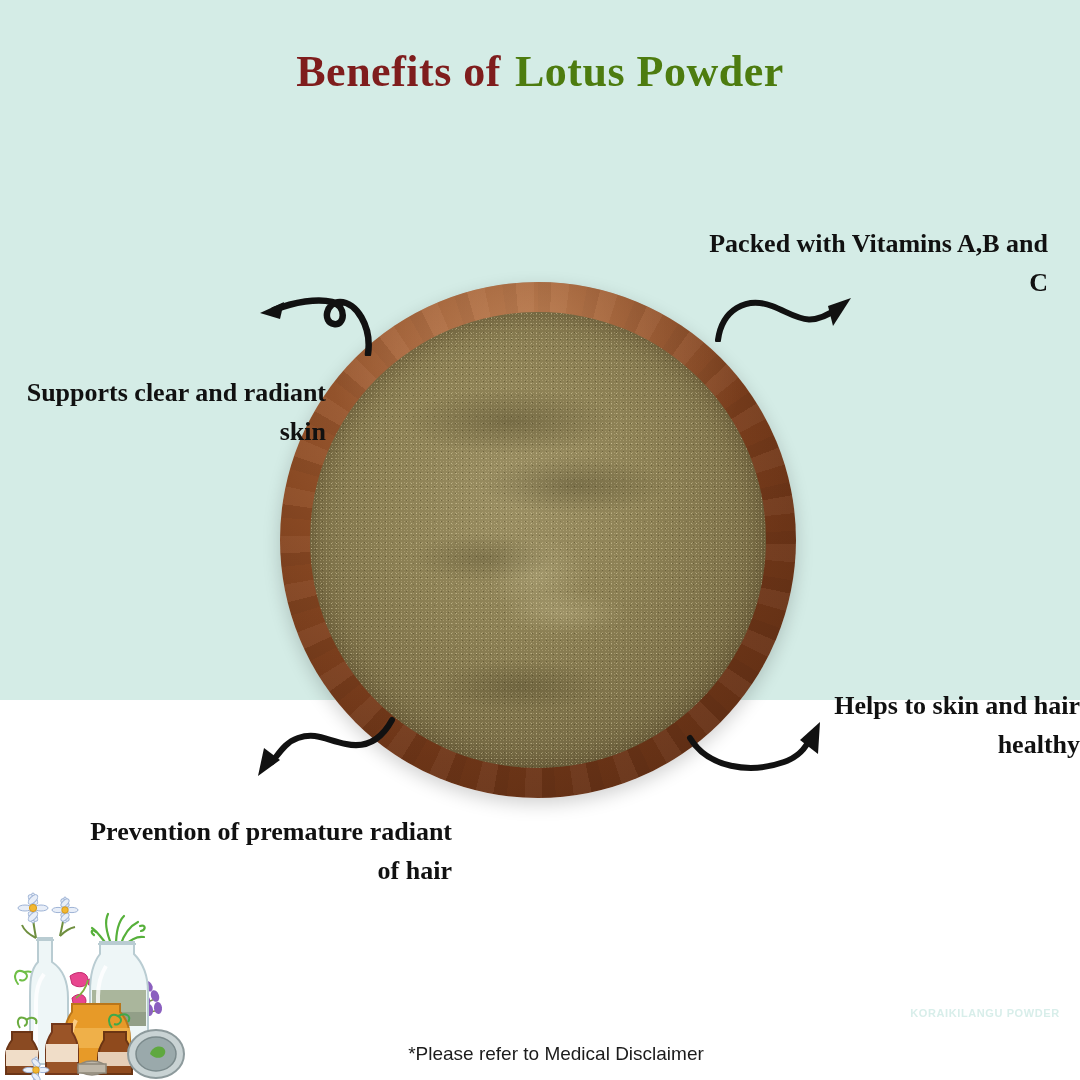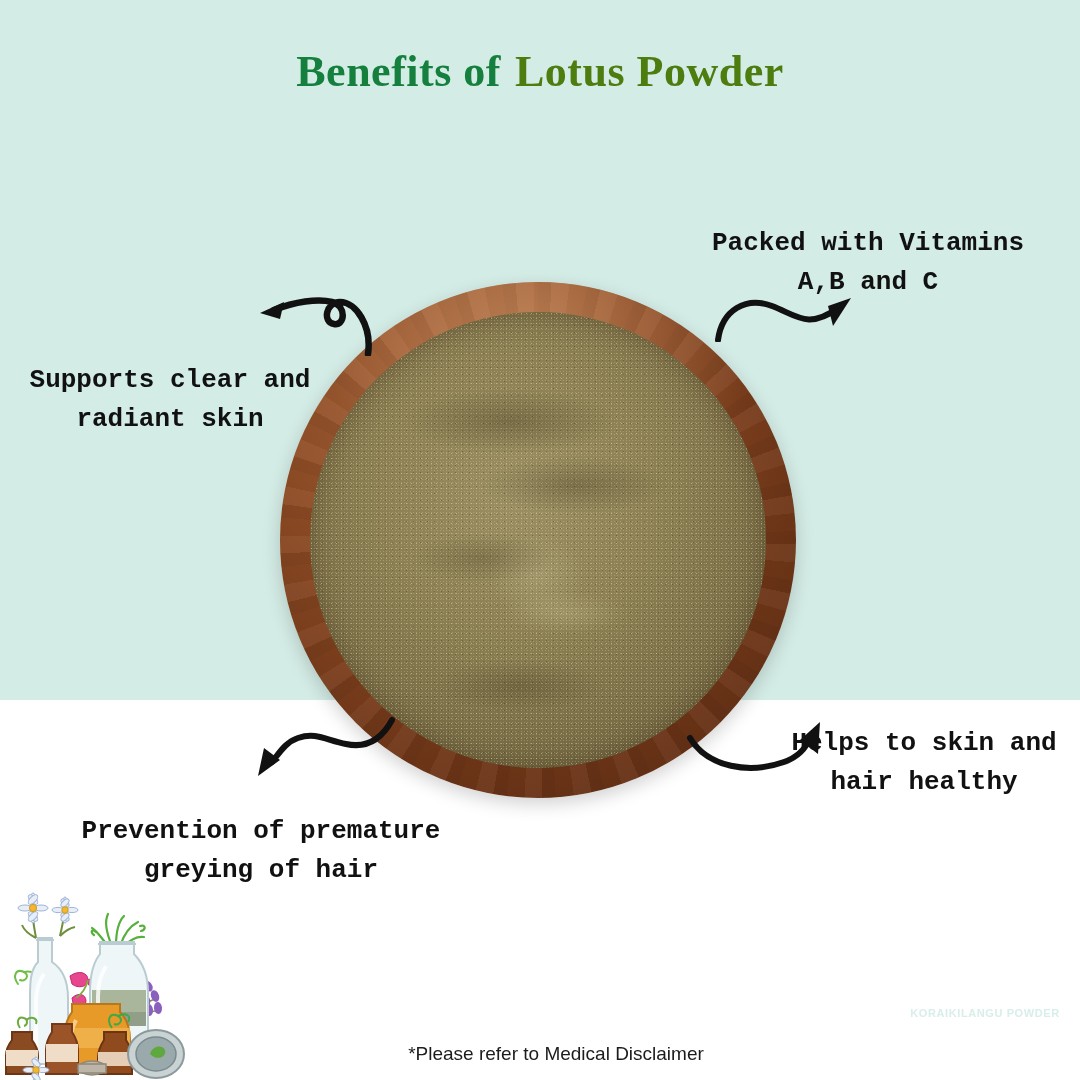--- a/index.html
+++ b/index.html
@@ -40,21 +40,21 @@
     left: 0;
     top: 46px;
     width: 1080px;
     text-align: center;
     font-family: "Liberation Serif", serif;
     font-size: 44px;
     font-weight: bold;
     letter-spacing: 0.5px;
     white-space: nowrap;
   }
-  .title .t-dark { color: #15803d; }
+  .title .t-dark { color: #7f1d1d; }
   .title .t-gold { color: #4d7c0f; padding-left: 14px; }
 
   
   .bowl-wrap {
     position: absolute;
     left: 280px;
     top: 282px;
     width: 516px;
     height: 516px;
   }
@@ -123,29 +123,29 @@
       radial-gradient(ellipse 100px 34px at 38% 54%, rgba(45,38,14,0.22) 0%, rgba(45,38,14,0) 72%),
       radial-gradient(ellipse 90px 30px at 56% 66%, rgba(255,246,205,0.16) 0%, rgba(255,246,205,0) 70%),
       radial-gradient(ellipse 120px 36px at 46% 82%, rgba(40,34,12,0.22) 0%, rgba(40,34,12,0) 72%),
       radial-gradient(ellipse 70px 60px at 50% 58%, rgba(255,250,210,0.14) 0%, rgba(255,250,210,0) 70%);
   }
 
   
   .callout {
     position: absolute;
     color: #111111;
-    font-family: Liberation Mono, monospace;
+    font-family: Liberation Serif, serif;
     font-size: 26px;
     font-weight: bold;
     line-height: 1.5;
-    text-align: center;
+    text-align: right;
   }
   #callout-vitamins { left: 688px; top: 224px; width: 360px; }
-  #callout-skin     { left: 14px;  top: 361px; width: 312px; }
-  #callout-hair     { left: 768px; top: 686px; width: 312px; margin-top: 38px; }
+  #callout-skin     { left: 14px;  top: 373px; width: 312px; }
+  #callout-hair     { left: 768px; top: 686px; width: 312px; }
   #callout-greying  { left: 70px;  top: 812px; width: 382px; }
 
   
   .arrow-svg { position: absolute; pointer-events: none; }
   #arrow-skin     { left: 246px; top: 286px;  width: 130px; height: 70px; }
   #arrow-vitamins { left: 712px; top: 282px;  width: 160px; height: 60px; }
   #arrow-greying  { left: 246px; top: 714px;  width: 150px; height: 70px; }
   #arrow-hair     { left: 684px; top: 710px;  width: 160px; height: 70px; }
 
   
@@ -220,21 +220,21 @@
     <path d="M6,28 C24,58 66,64 100,52 C114,47 122,38 126,28" fill="none" stroke="#111111" stroke-width="6" stroke-linecap="round" stroke-linejoin="round"></path>
     <path d="M136,12 L134,44 L116,30 Z" fill="#111111"></path>
   </svg>
 
   <div class="callout" id="callout-vitamins">Packed with Vitamins A,B and C</div>
 
   <div class="callout" id="callout-skin">Supports clear and radiant skin</div>
 
   <div class="callout" id="callout-hair">Helps to skin and hair healthy</div>
 
-  <div class="callout" id="callout-greying">Prevention of premature greying of hair</div>
+  <div class="callout" id="callout-greying">Prevention of premature radiant of hair</div>
 
   <svg id="botanical" viewBox="0 0 200 188">
 
     <g stroke="#6f8f3f" stroke-width="2" fill="none">
       <path d="M36,46 C34,34 32,26 33,18"></path>
       <path d="M60,44 C62,34 64,28 64,20"></path>
       <path d="M36,46 C28,42 24,38 22,33"></path>
       <path d="M60,44 C66,38 70,36 75,35"></path>
     </g>
     <g fill="#e8eef8" stroke="#9fb4d6" stroke-width="1">

